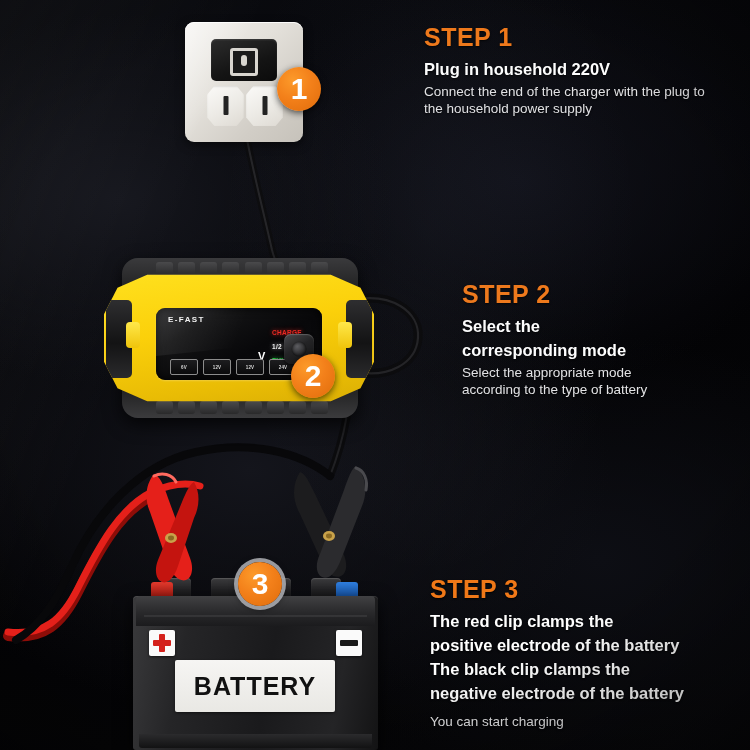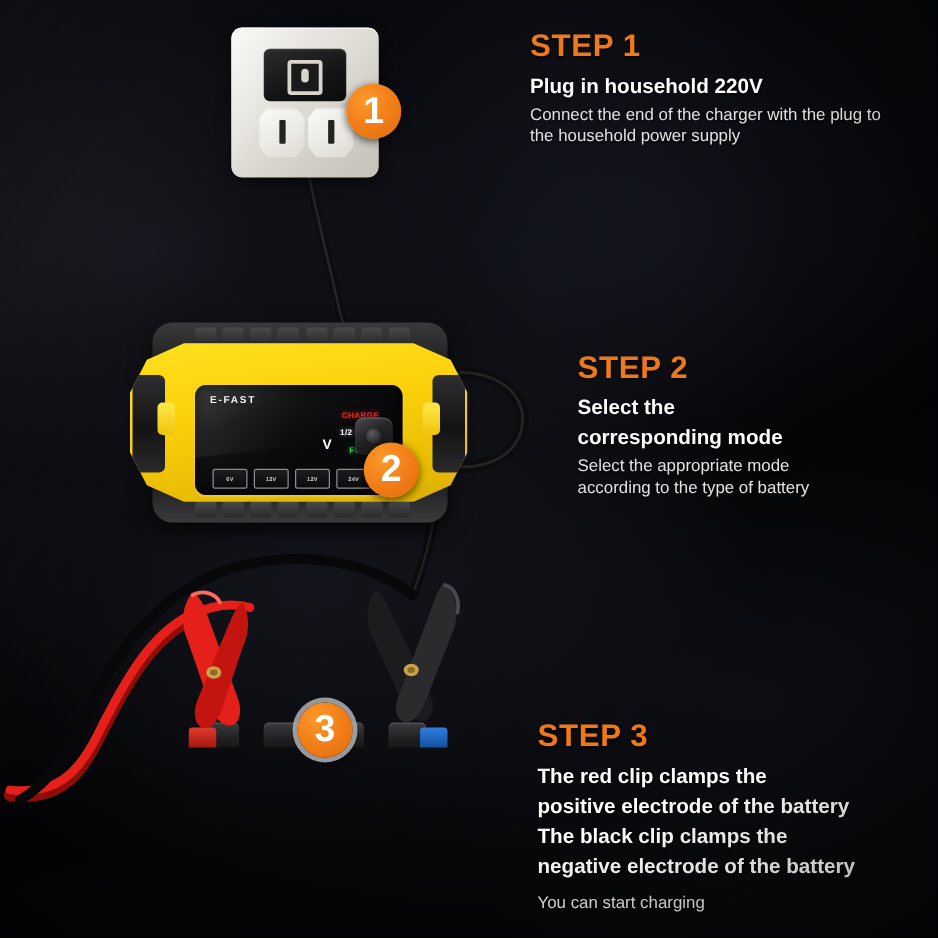--- a/index.html
+++ b/index.html
@@ -180,26 +180,25 @@
   }
   .chg-side.left  { left: 2px; }
   .chg-side.right { right: 2px; }
   .chg-notch {
     position: absolute; width: 14px; height: 26px; border-radius: 4px;
     background: linear-gradient(180deg, #FFE84A 0%, #EFC40B 100%);
   }
   .chg-notch.nl { left: 22px; top: 50px; }
   .chg-notch.nr { right: 22px; top: 50px; }
   .chg-screen {
-    position: absolute; left: 52px; top: 36px; width: 166px; height: 88px;
+    position: absolute; left: 52px; top: 36px; width: 166px; height: 72px;
     border-radius: 9px;
     background: linear-gradient(152deg, #2a2a2c 0%, #141415 26%, #08080a 58%, #0c0c0e 100%);
     box-shadow: inset 0 0 10px rgba(0,0,0,0.95), 0 1px 2px rgba(255,255,255,0.22);
     overflow: hidden;
-    text-align: center;
   }
   .chg-screen::before {
     content: "";
     position: absolute; left: -10%; top: -55%;
     width: 120%; height: 110%;
     background: linear-gradient(118deg, rgba(255,255,255,0.12) 0%, rgba(255,255,255,0) 55%);
     transform: rotate(-6deg);
   }
   .brand {
     position: absolute; left: 12px; top: 7px;
@@ -431,20 +430,36 @@
 
   <div id="battery-wrap">
     <div class="cap" style="left:28px;"></div>
     <div class="cap" style="left:78px;"></div>
     <div class="cap" style="left:128px;"></div>
     <div class="cap" style="left:178px;"></div>
 
     <div class="term-post pos"></div>
     <div class="term-post neg"></div>
 
+    <div class="bat-case">
+      <div class="bat-lid"></div>
+
+      <div class="pole-badge pos">
+        <span class="sym-plus"></span>
+      </div>
+      <div class="pole-badge neg">
+        <span class="sym-minus"></span>
+      </div>
+
+      <div class="bat-label">
+        <span>BATTERY</span>
+      </div>
+
+      <div class="bat-foot"></div>
+    </div>
   </div>
 
   <svg id="clip-red" class="clip" width="96" height="120" viewBox="0 0 96 120">
     <path d="M30,6 C22,16 20,30 26,44 L44,96 C48,108 56,114 62,112 C68,110 70,100 66,90 L44,30 C40,18 36,8 30,6 Z" fill="#E5201A"></path>
     <path d="M70,14 C76,24 76,38 70,50 L54,98 C50,110 44,116 38,114 C32,112 30,102 34,92 L58,34 C62,24 66,16 70,14 Z" fill="#C4140F"></path>
     <ellipse cx="47" cy="70" rx="6" ry="5" fill="#C9A24A"></ellipse>
     <ellipse cx="47" cy="70" rx="3" ry="2.4" fill="#8C6A22"></ellipse>
     <path d="M30,8 C38,4 48,6 52,14" stroke="#FF6A5F" stroke-width="3" fill="none" stroke-linecap="round"></path>
   </svg>
 

